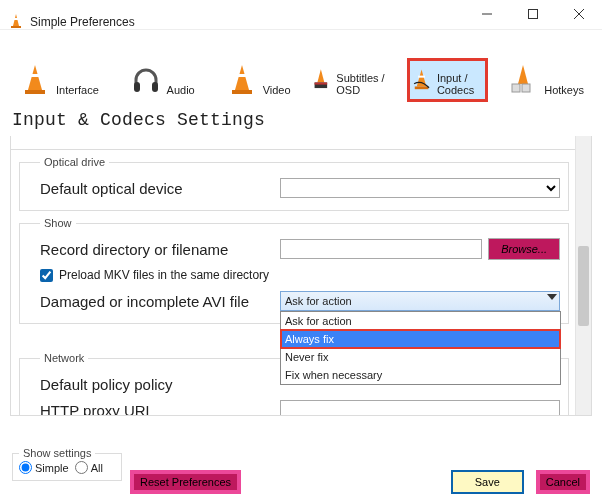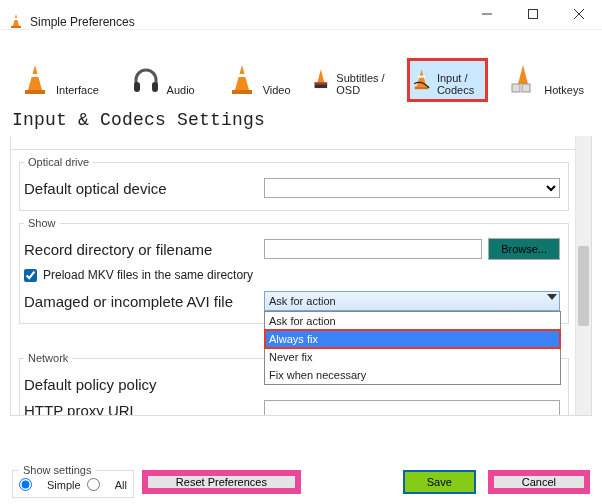--- a/index.html
+++ b/index.html
@@ -16,43 +16,43 @@
 .tool .tlabel { font-size: 11px; }
 .tool svg { width: 34px; height: 34px; }
 
 .heading { font-size: 18px; font-weight: 300; padding: 4px 12px 6px 12px; letter-spacing: .2px; font-family: Liberation Mono, monospace; }
 
 .panel { position: relative; margin: 0 10px; border: 1px solid #dcdcdc; border-top: none; height: 280px; padding: 0 8px 8px 8px; overflow: hidden; }
 .stubbar { height: 14px; border-bottom: 1px solid #dcdcdc; margin: 0 -8px 4px -8px; position: relative; }
 .vscroll { position: absolute; right: 0; top: 0; bottom: 0; width: 16px; background: #f0f0f0; border-left: 1px solid #e4e4e4; }
 .vscroll-thumb { position: absolute; top: 110px; left: 2px; right: 2px; height: 80px; background: #c9c9c9; border-radius: 2px; }
 
-fieldset { border: 1px solid #dcdcdc; margin: 6px 14px 6px 0; padding: 6px 8px 8px 4px; }
+fieldset { border: 1px solid #dcdcdc; margin: 6px 14px 6px 0; padding: 6px 8px 8px 20px; }
 legend { font-size: 11px; padding: 0 4px; color: #444; }
 .row { display: flex; align-items: center; height: 24px; margin: 2px 0; }
 .row .lab { width: 240px; font-size: 15px; }
 .row input[type=text] { flex: 1; height: 20px; border: 1px solid #a9a9a9; padding: 0 4px; font-size: 11px; }
 .row select { flex: 1; height: 20px; border: 1px solid #a9a9a9; background: #fff; font-size: 11px; }
-.row .btn { height: 22px; padding: 0 12px; margin-left: 6px; border: 1px solid #adadad; background: #0f766e; font-size: 11px; cursor: pointer; }
+.row .btn { height: 22px; padding: 0 12px; margin-left: 6px; border: 1px solid #adadad; background: #be185d; font-size: 11px; cursor: pointer; font-style: italic; }
 .row.chk input[type=checkbox] { margin-right: 6px; accent-color: #0a64ad; }
 
 .combo { position: relative; flex: 1; }
 .combo .combobox { height: 20px; border: 1px solid #7aa7d9; background: linear-gradient(#eaf3fc,#d7e8fb); padding: 0 18px 0 4px; font-size: 11px; display: flex; align-items: center; }
 .combo .combo-arrow { position: absolute; right: 3px; top: 3px; width: 0; height: 0; border-left: 5px solid transparent; border-right: 5px solid transparent; border-top: 6px solid #333; }
 .combo .dropdown { position: absolute; top: 20px; left: 0; right: -1px; background: #fff; border: 1px solid #888; z-index: 10; }
 .combo .dropdown .opt { height: 18px; padding: 0 4px; font-size: 11px; display: flex; align-items: center; }
 .combo .dropdown .opt.hl { background: #3b82f6; color: #fff; outline: 2px solid #e23a2e; outline-offset: -1px; }
 
 .footer { position: absolute; bottom: 0; left: 0; right: 0; height: 60px; padding: 6px 12px; display: flex; align-items: flex-end; }
-.footer fieldset.show { width: 110px; padding: 2px 6px 6px 6px; margin: 0 8px 0 0; }
+.footer fieldset.show { width: 110px; padding: 2px 6px 6px 6px; margin: 0 8px 17px 0; }
 .footer fieldset.show .radios { display: flex; gap: 6px; }
-.footer fieldset.show label { font-size: 11px; display: flex; align-items: center; gap: 15px; }
-.footer .btn { height: 24px; padding: 0 28px; border: 6px solid #ec4899; background: #e5e5e5; font-size: 11px; cursor: pointer; margin-bottom: 4px; }
+.footer fieldset.show label { font-size: 11px; display: flex; align-items: center; gap: 3px; }
+.footer .btn { height: 24px; padding: 0 6px; border: 4px solid #ec4899; background: #be185d; font-size: 11px; cursor: pointer; margin-bottom: 4px; }
 .footer .spacer { flex: 1; }
-.footer .btn.primary { border: 2px solid #0a64ad; background: #84cc16; padding: 0 22px; }
+.footer .btn.primary { border: 2px solid #0a64ad; background: #fef9c3; padding: 0 22px; }
 .footer .btn + .btn { margin-left: 12px; }
 </style>
 </head>
 <body>
 
 <div class="titlebar">
   <svg class="icon" viewBox="0 0 16 16">
       <polygon points="8,1 11,13 5,13" fill="#f28a1c"></polygon>
       <rect x="5.5" y="5" width="5" height="2" fill="#fff"></rect>
       <rect x="3" y="13" width="10" height="2" fill="#d66f0d"></rect>

